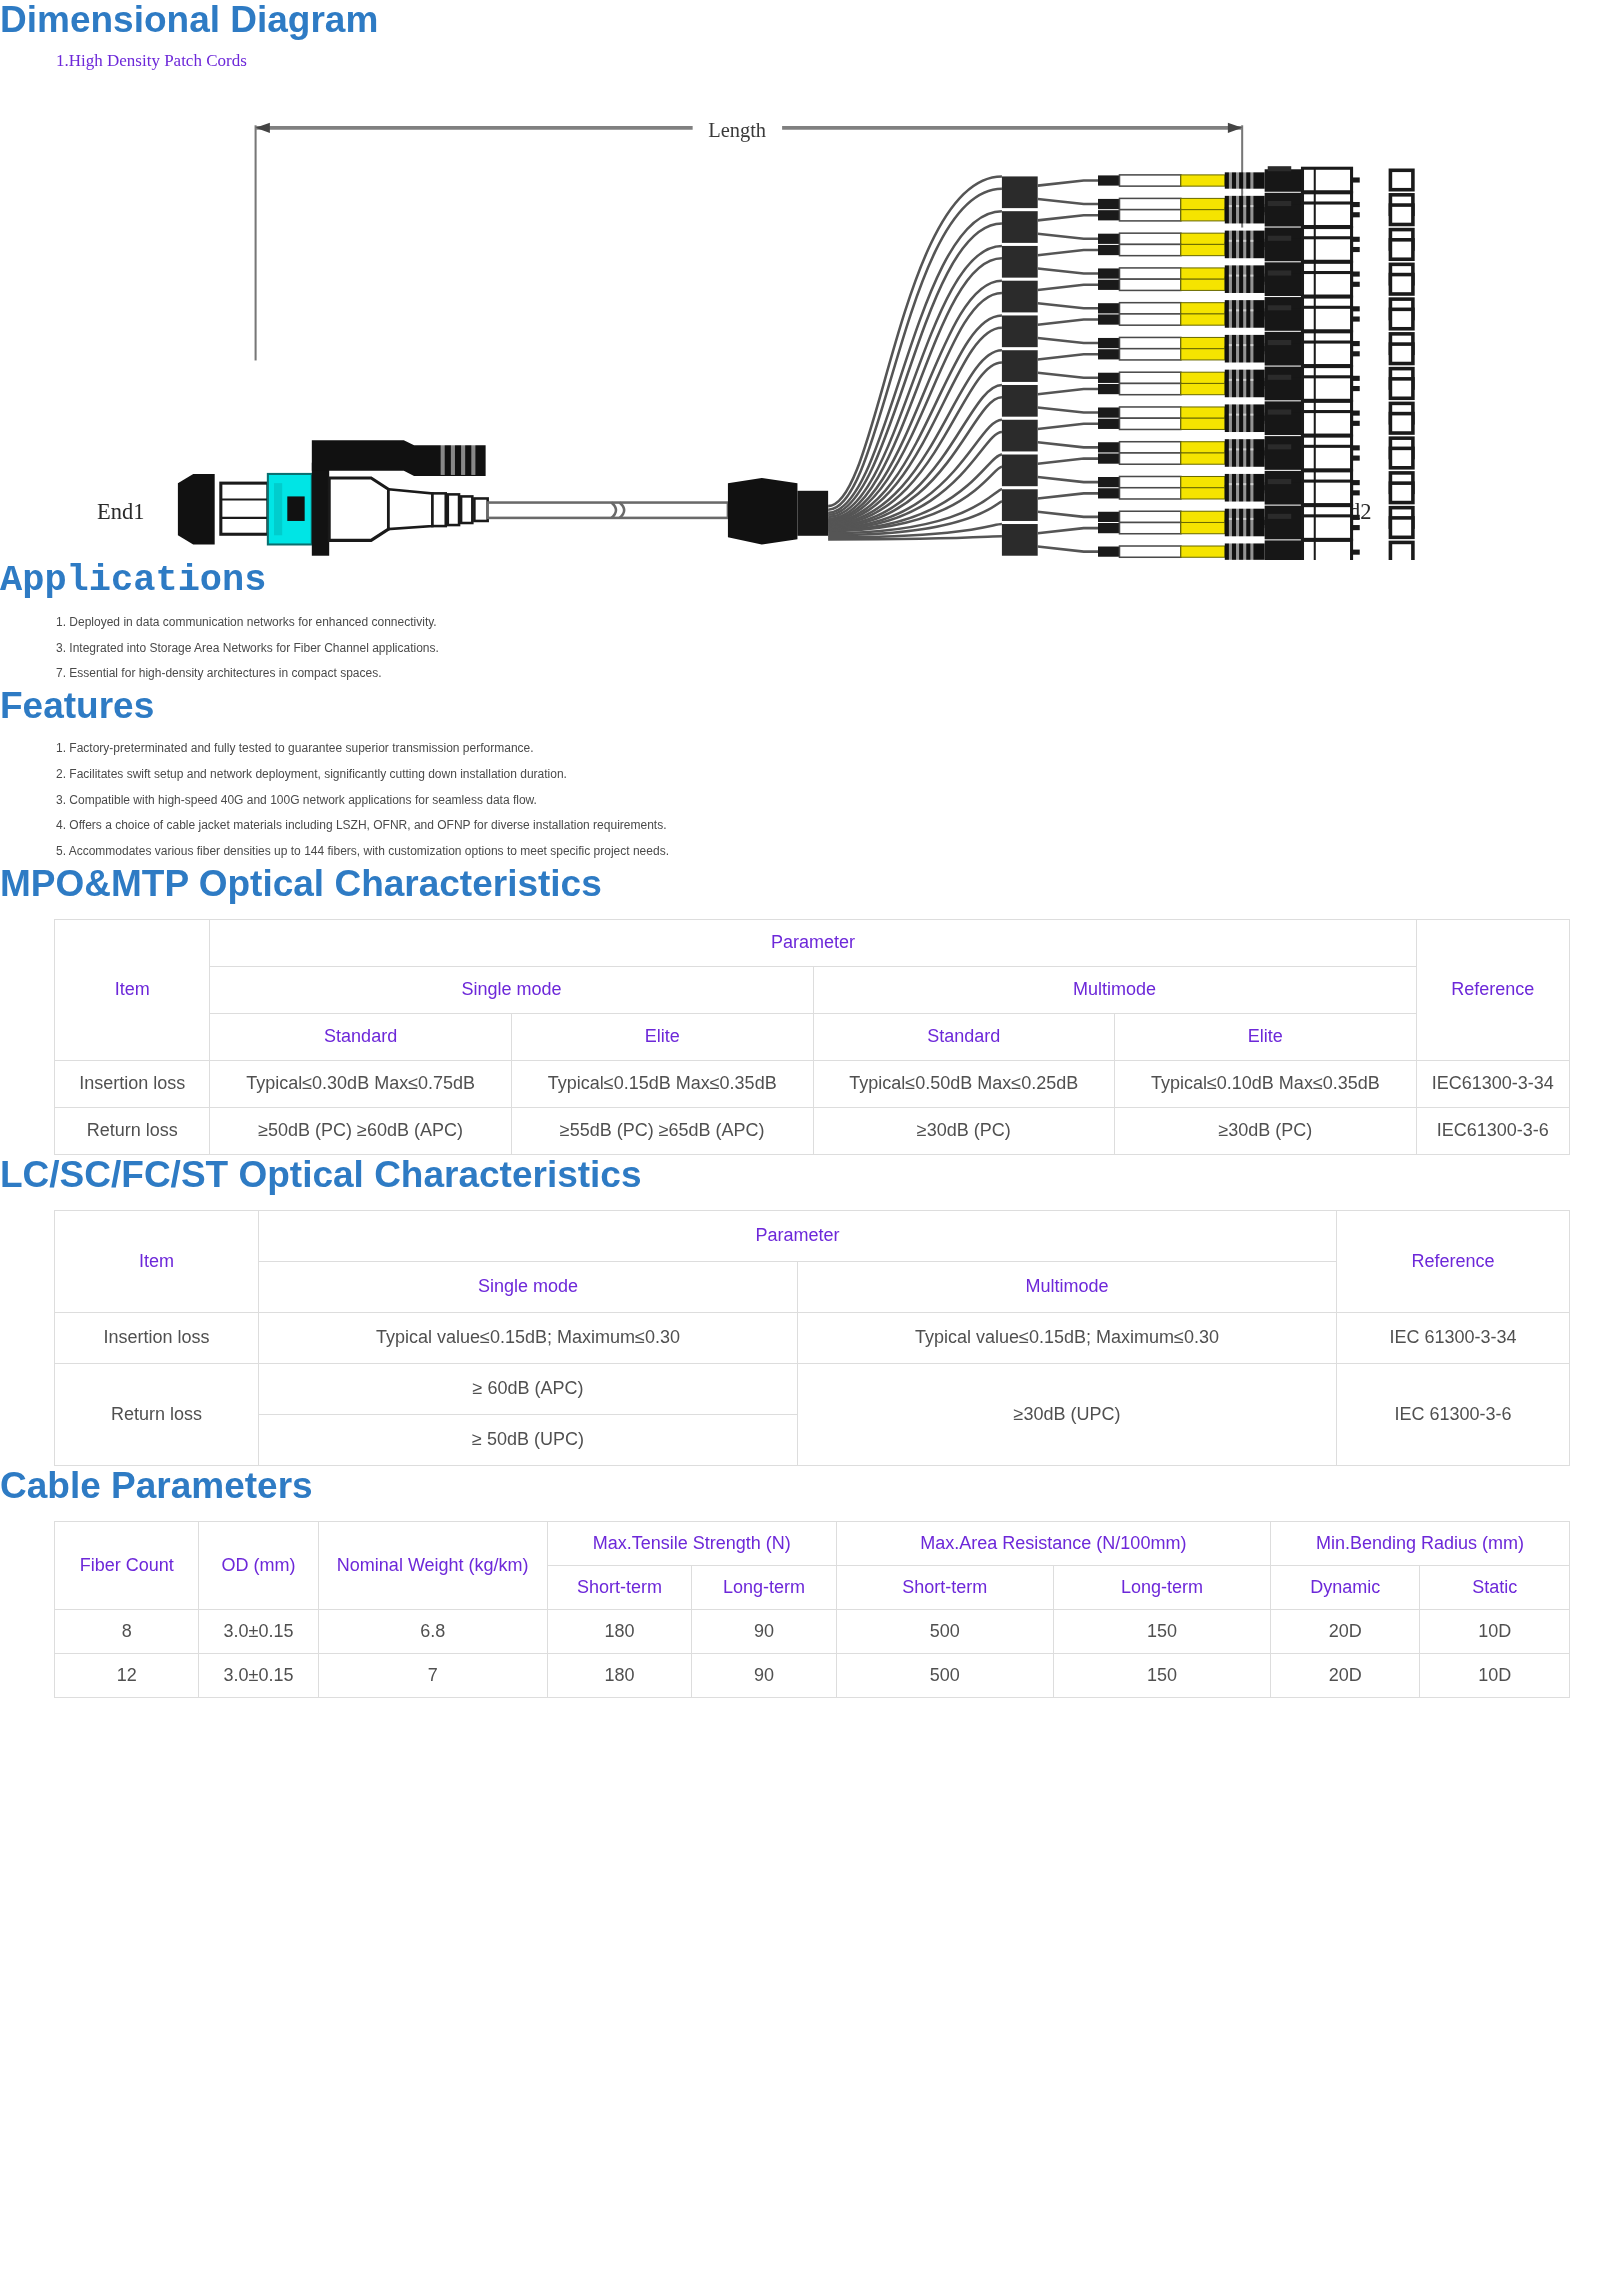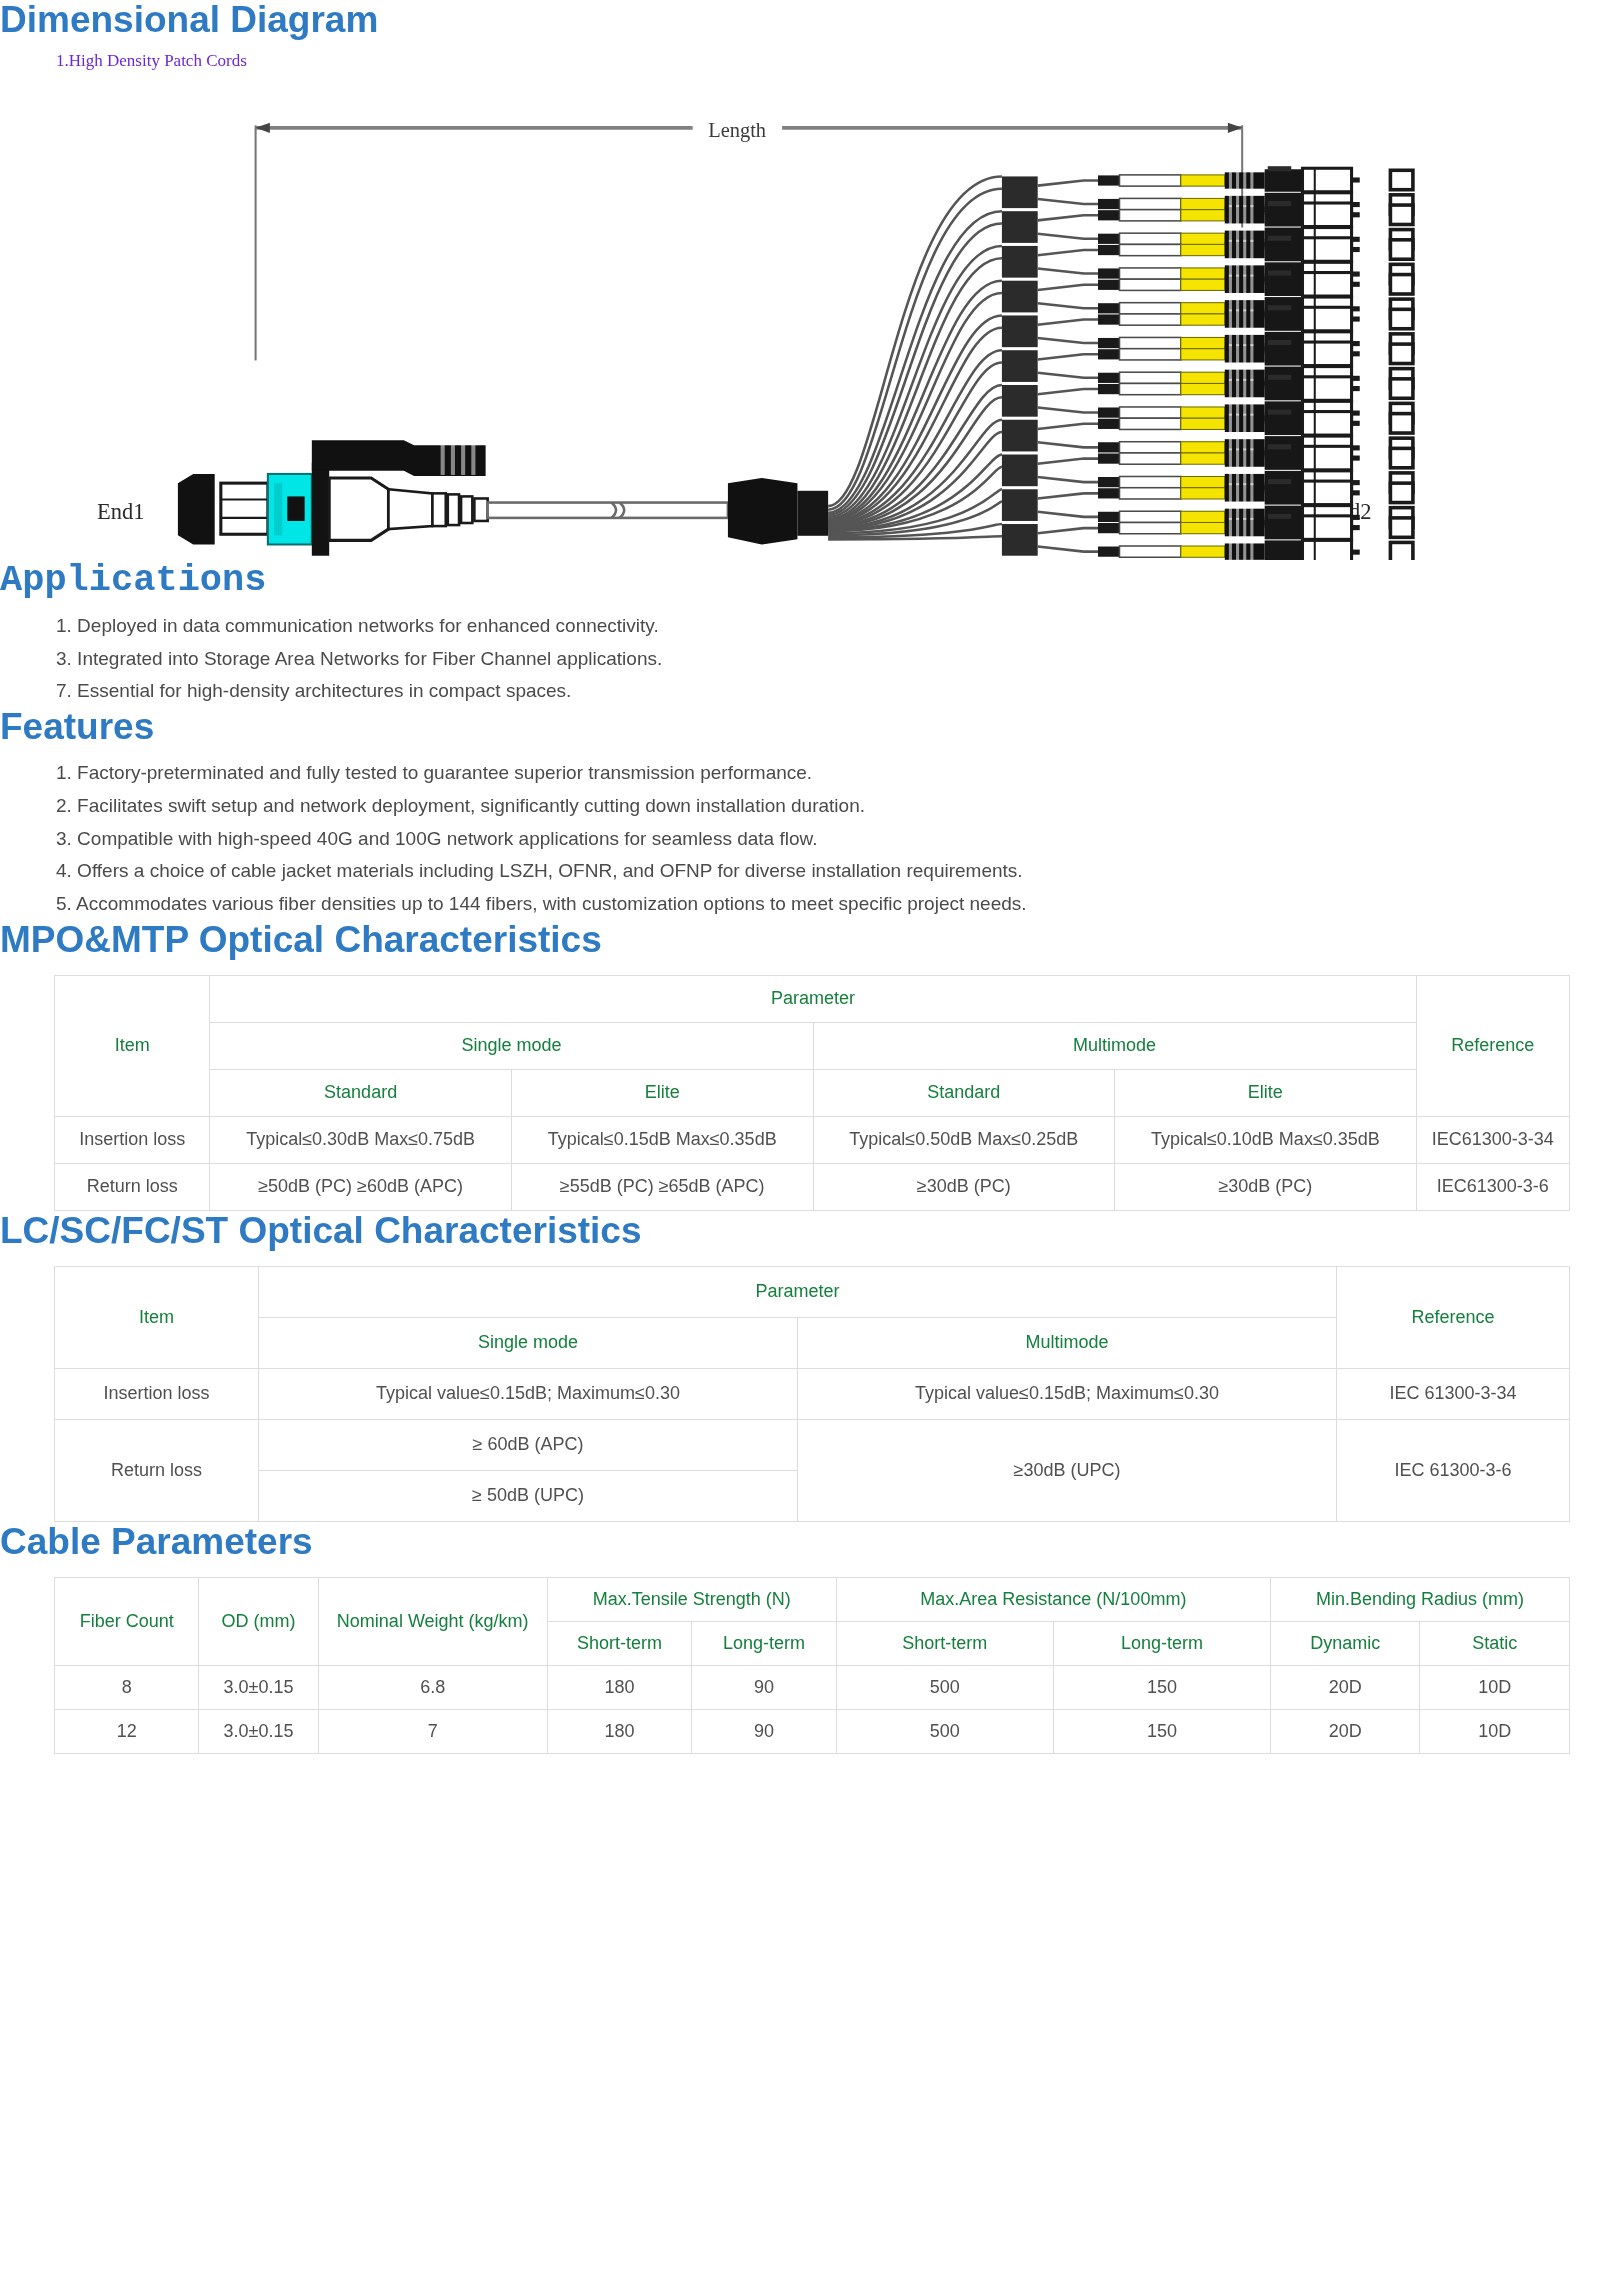--- a/index.html
+++ b/index.html
@@ -42,21 +42,21 @@
     position: relative;
     margin: 3.1px 0 0 0;
     width: 1623px;
     height: 486px;
   }
   .diagram-canvas svg { display: block; }
 
   
   ul.plain-list { list-style: none; margin: 8.2px 0 0 0; padding: 0; }
   ul.plain-list li {
-    font-size: 19px;
+    font-size: 12px;
     line-height: 1.0;
     color: #4a4a4a;
     margin: 0 0 0 56px;
     padding: 7.2px 0 6.6px 0;
     white-space: nowrap;
   }
 
   
   table.spec {
     border-collapse: collapse;
@@ -66,21 +66,21 @@
     background: #ffffff;
   }
   table.spec th, table.spec td {
     border: 1px solid #dddddd;
     text-align: center;
     vertical-align: middle;
     font-weight: normal;
     padding: 8.2px 7.2px;
     white-space: nowrap;
   }
-  table.spec th { color: #15803d; }
+  table.spec th { color: #6d28d9; }
 
   #mpo-table { width: 1516px; }
   #mpo-table td, #mpo-table th { height: 47px; }
   #mpo-table .col-item  { width: 153px; }
   #mpo-table .col-sm    { width: 297px; }
   #mpo-table .col-ref   { width: 151px; }
 
   #lcsc-table { width: 1516px; }
   #lcsc-table td, #lcsc-table th { height: 51px; }
   #lcsc-table .col-item { width: 204px; }

